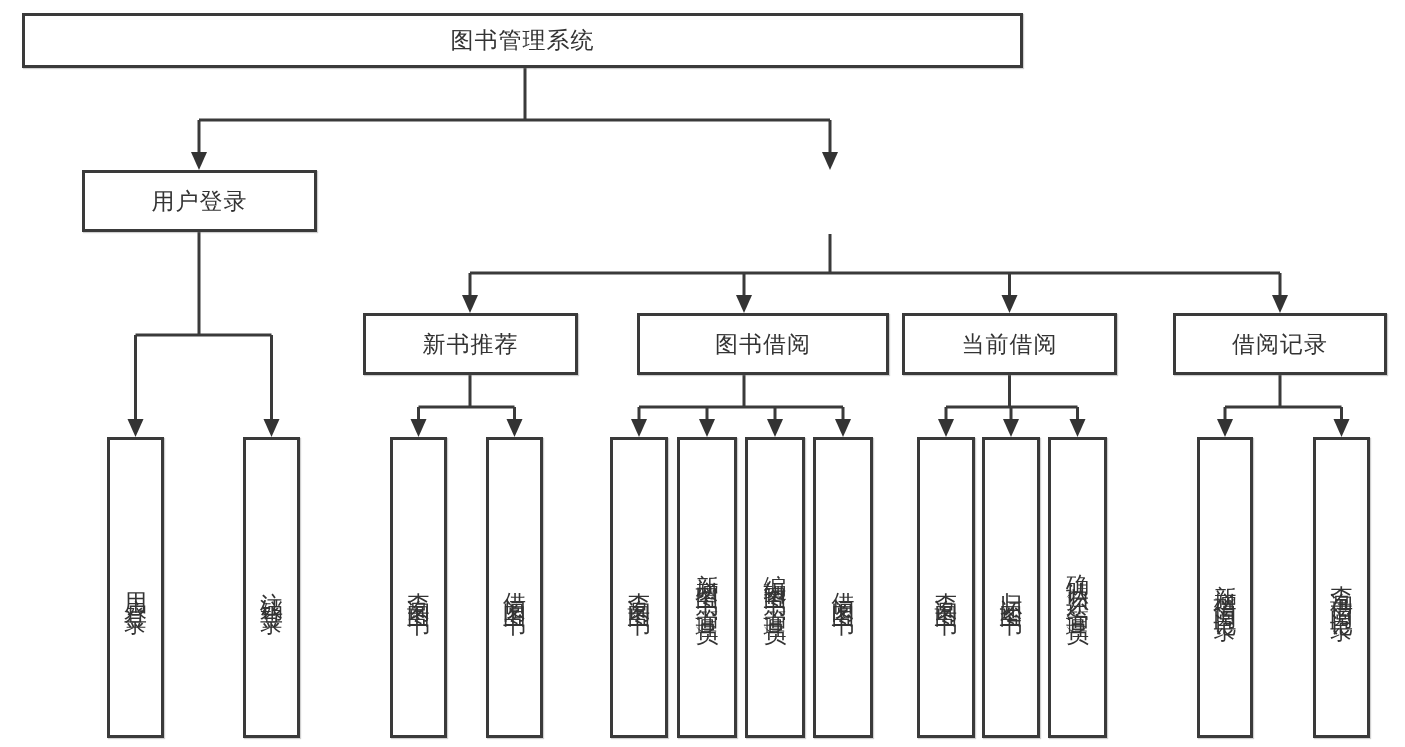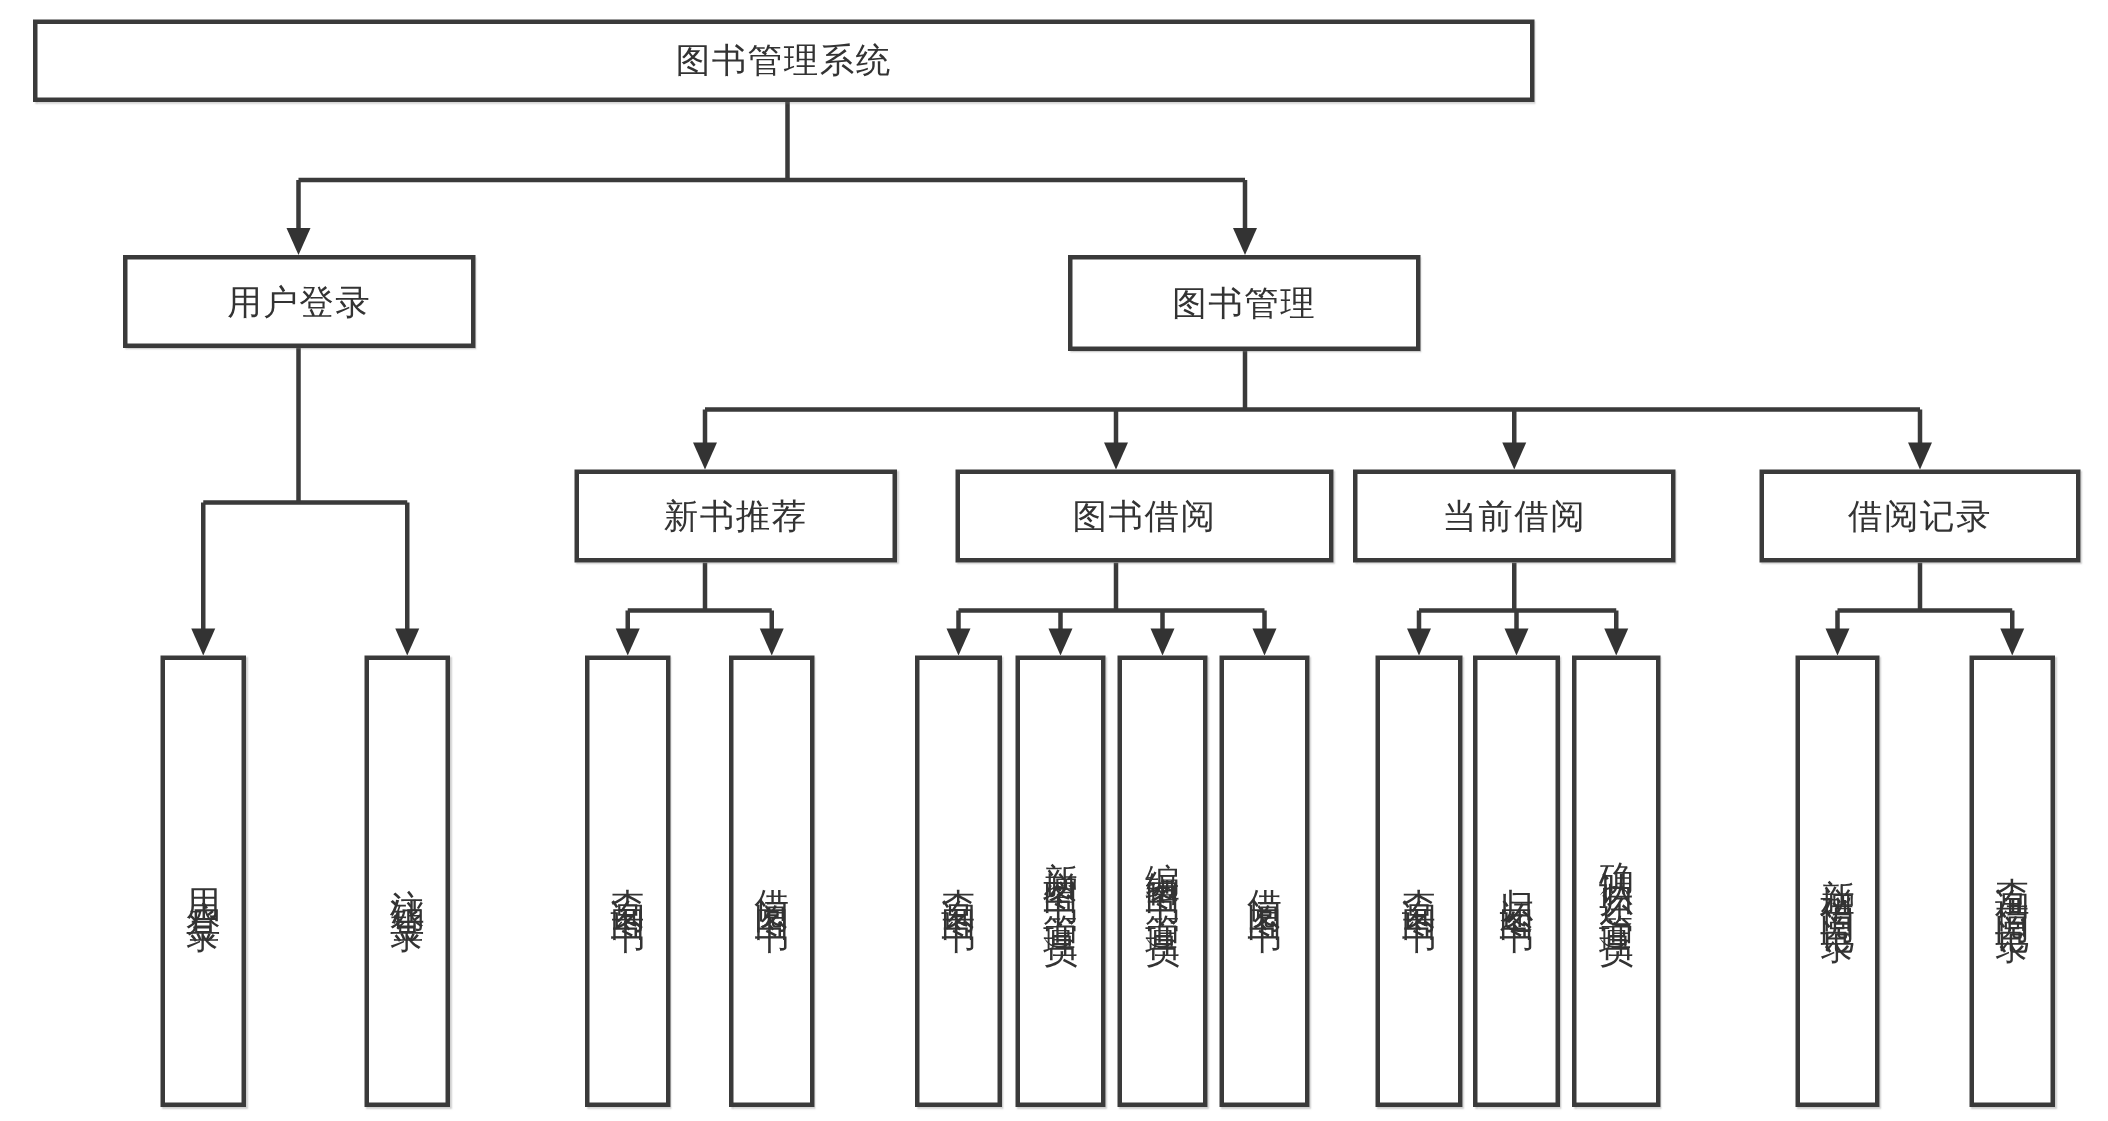--- a/index.html
+++ b/index.html
@@ -98,23 +98,22 @@
     <polygon points="1069.5,419 1085.5,419 1077.5,437"></polygon>
 
     <path d="M1280,375 L1280,407 M1225,407 L1341.5,407 M1225,407 L1225,420 M1341.5,407 L1341.5,420"></path>
     <polygon points="1217,419 1233,419 1225,437"></polygon>
     <polygon points="1333.5,419 1349.5,419 1341.5,437"></polygon>
   </svg>
 
   <div class="node" style="left:22px; top:13px; width:1001px; height:55px;">图书管理系统</div>
 
   <div class="node" style="left:82px; top:170px; width:235px; height:62px;">用户登录</div>
-  <div class="node" style="left:712px; top:170px; width:235px; height:64px;">图书管理</div>
 
-  <div class="node" style="left:363px; top:313px; width:215px; height:62px;margin-left:20px;">新书推荐</div>
+  <div class="node" style="left:363px; top:313px; width:215px; height:62px;">新书推荐</div>
   <div class="node" style="left:637px; top:313px; width:252px; height:62px;">图书借阅</div>
   <div class="node" style="left:902px; top:313px; width:215px; height:62px;">当前借阅</div>
   <div class="node" style="left:1173px; top:313px; width:214px; height:62px;">借阅记录</div>
 
   <div class="node vnode" style="left:107px; top:437px; width:57px; height:301px;">用户登录</div>
   <div class="node vnode" style="left:243px; top:437px; width:57px; height:301px;">注销登录</div>
 
   <div class="node vnode" style="left:390px; top:437px; width:57px; height:301px;">查询图书</div>
   <div class="node vnode" style="left:486px; top:437px; width:57px; height:301px;">借阅图书</div>
 

